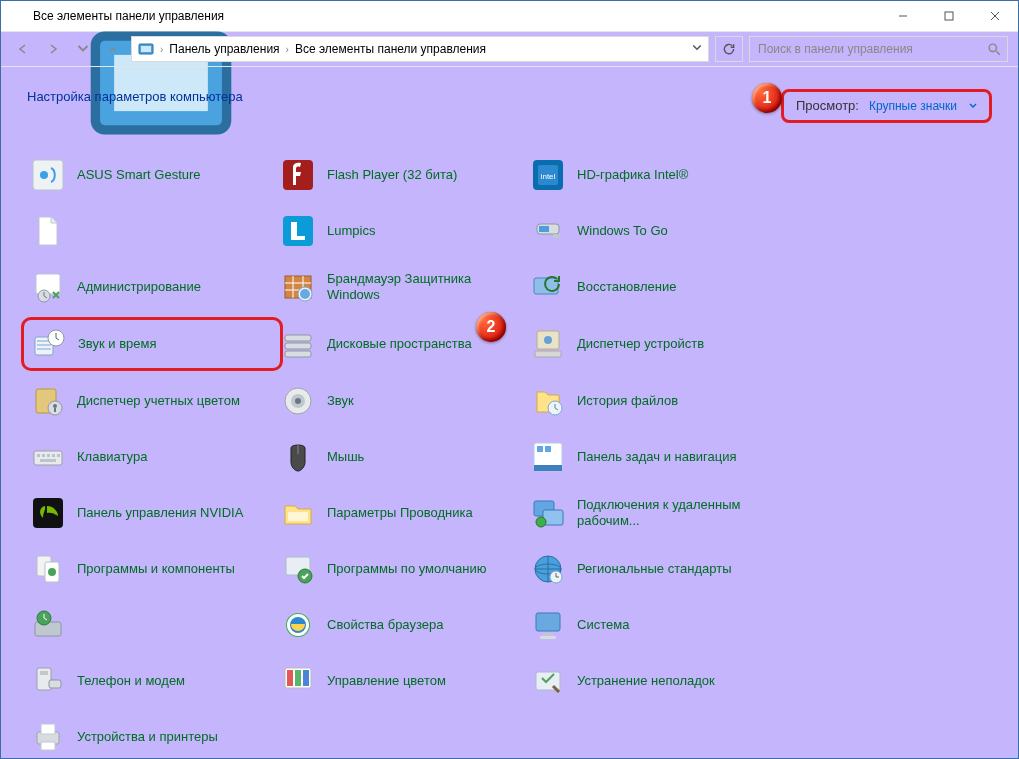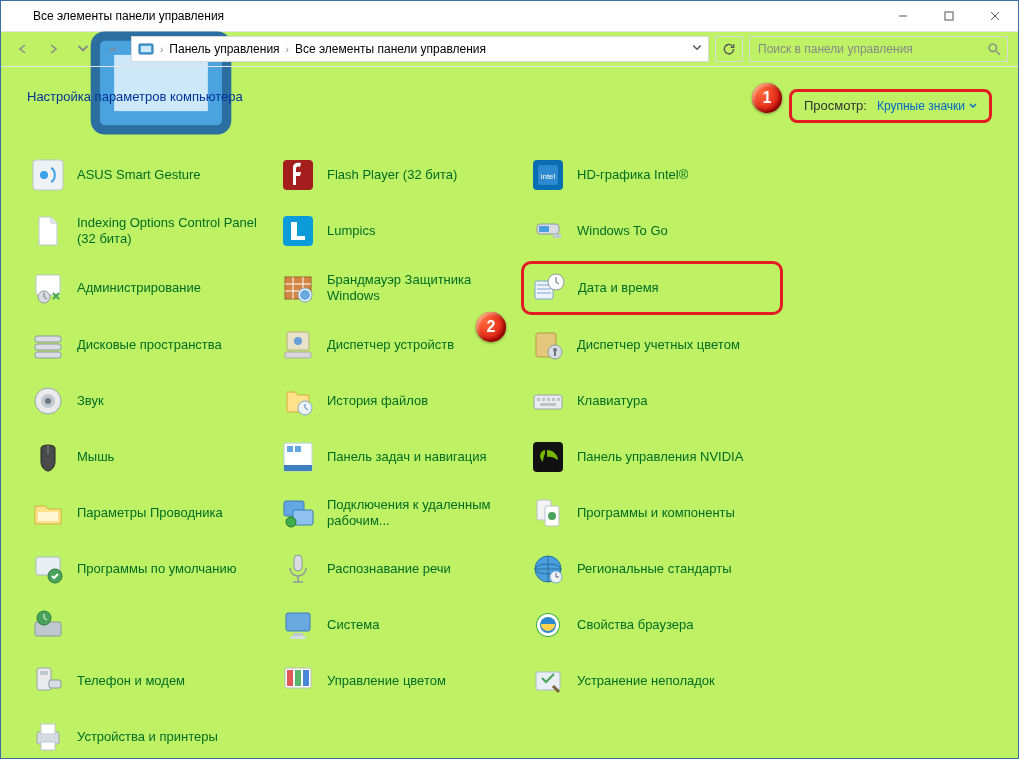--- a/index.html
+++ b/index.html
@@ -5,21 +5,21 @@
   :root{
     --accent:#006d23;
     --link:#0066cc;
     --border:#d9d9d9;
     --text:#000;
     --title:#003399;
     --highlight:#e31b23;
     --badge-shadow:#5a0000;
   }
   html,body{margin:0;padding:0;font-family:"Segoe UI",Tahoma,sans-serif;font-size:12px;color:var(--text);background:#fff;}
-  .window{width:1019px;height:759px;border:1px solid #3a6ea5;box-sizing:border-box;display:flex;flex-direction:column;background:#bef264;position:relative;}
+  .window{width:1019px;height:759px;border:1px solid #3a6ea5;box-sizing:border-box;display:flex;flex-direction:column;background:#c4b5fd;position:relative;}
 
   
   .titlebar{height:30px;display:flex;align-items:center;border-bottom:1px solid #e5e5e5;background:#fff;}
   .titlebar .app-icon{width:16px;height:16px;margin:0 6px 0 10px;}
   .titlebar .title{flex:0 0 auto;font-size:12px;}
   .titlebar .spacer{flex:1;}
   .titlebar .ctrl{width:46px;height:30px;display:flex;align-items:center;justify-content:center;color:#555;}
   .titlebar .ctrl svg{width:10px;height:10px;}
 
   
@@ -36,21 +36,21 @@
   .search{width:245px;height:24px;border:1px solid var(--border);display:flex;align-items:center;padding:0 6px;gap:6px;}
   .search input{border:0;outline:0;flex:1;font:inherit;color:#333;background:transparent;}
   .search input::placeholder{color:#888;}
 
   
   .body{flex:1;overflow:auto;padding:22px 26px 10px 26px;position:relative;}
   .hdr-row{display:flex;align-items:flex-start;justify-content:space-between;margin-bottom:30px;position:relative;}
   .page-title{font-size:13px;color:var(--title);}
   .view-sel{display:flex;align-items:center;gap:10px;font-size:12px;border:3px solid var(--highlight);border-radius:8px;padding:6px 12px;}
   .view-sel .lbl{color:#333;}
-  .view-sel .val{color:var(--link);display:flex;align-items:center;gap:4px;}
+  .view-sel .val{color:var(--link);display:flex;align-items:center;gap:12px;}
   .view-sel .val svg{width:8px;height:8px;}
 
   
   .badge{position:absolute;width:30px;height:30px;border-radius:50%;background:radial-gradient(circle at 30% 30%,#ff6a3c,#d40000);box-shadow:inset -2px -2px 4px #7a0000, inset 2px 2px 3px #ffb28f, 0 1px 3px rgba(0,0,0,.4);display:flex;align-items:center;justify-content:center;color:#fff;font-weight:700;font-size:16px;font-family:Arial,sans-serif;}
   .badge-1{right:210px;top:-6px;}
   .badge-2{left:475px;top:245px;}
 
   
   .grid{display:grid;grid-template-columns:repeat(3, 250px);column-gap:0;row-gap:12px;}
   .item{display:flex;align-items:center;gap:12px;min-height:40px;padding:2px 4px;}
@@ -394,21 +394,20 @@
             </svg>
           </span>
           <span class="lbl">HD-графика Intel®</span>
         </div>
         <div class="item">
           <span class="ico">
             <svg>
               <use href="#ic-doc"></use>
             </svg>
           </span>
-          <span class="lbl">Indexing Options Control Panel (32 бита)</span>
         </div>
         <div class="item">
           <span class="ico">
             <svg>
               <use href="#ic-lumpics"></use>
             </svg>
           </span>
           <span class="lbl">Lumpics</span>
         </div>
         <div class="item">
@@ -428,27 +427,35 @@
           <span class="lbl">Администрирование</span>
         </div>
         <div class="item">
           <span class="ico">
             <svg>
               <use href="#ic-firewall"></use>
             </svg>
           </span>
           <span class="lbl">Брандмауэр Защитника Windows</span>
         </div>
+        <div class="item">
+          <span class="ico">
+            <svg>
+              <use href="#ic-recovery"></use>
+            </svg>
+          </span>
+          <span class="lbl">Восстановление</span>
+        </div>
         <div class="item highlight">
           <span class="ico">
             <svg>
               <use href="#ic-clock"></use>
             </svg>
           </span>
-          <span class="lbl">Дата и время</span>
+          <span class="lbl">Звук и время</span>
         </div>
         <div class="item">
           <span class="ico">
             <svg>
               <use href="#ic-storage"></use>
             </svg>
           </span>
           <span class="lbl">Дисковые пространства</span>
         </div>
         <div class="item">
@@ -543,55 +550,47 @@
           <span class="ico">
             <svg>
               <use href="#ic-defprogs"></use>
             </svg>
           </span>
           <span class="lbl">Программы по умолчанию</span>
         </div>
         <div class="item">
           <span class="ico">
             <svg>
-              <use href="#ic-mic"></use>
-            </svg>
-          </span>
-          <span class="lbl">Распознавание речи</span>
-        </div>
-        <div class="item">
-          <span class="ico">
-            <svg>
               <use href="#ic-globe"></use>
             </svg>
           </span>
           <span class="lbl">Региональные стандарты</span>
         </div>
         <div class="item">
           <span class="ico">
             <svg>
               <use href="#ic-backup"></use>
             </svg>
           </span>
         </div>
         <div class="item">
           <span class="ico">
             <svg>
+              <use href="#ic-ie"></use>
+            </svg>
+          </span>
+          <span class="lbl">Свойства браузера</span>
+        </div>
+        <div class="item">
+          <span class="ico">
+            <svg>
               <use href="#ic-system"></use>
             </svg>
           </span>
           <span class="lbl">Система</span>
-        </div>
-        <div class="item">
-          <span class="ico">
-            <svg>
-              <use href="#ic-ie"></use>
-            </svg>
-          </span>
-          <span class="lbl">Свойства браузера</span>
         </div>
         <div class="item">
           <span class="ico">
             <svg>
               <use href="#ic-phone"></use>
             </svg>
           </span>
           <span class="lbl">Телефон и модем</span>
         </div>
         <div class="item">

